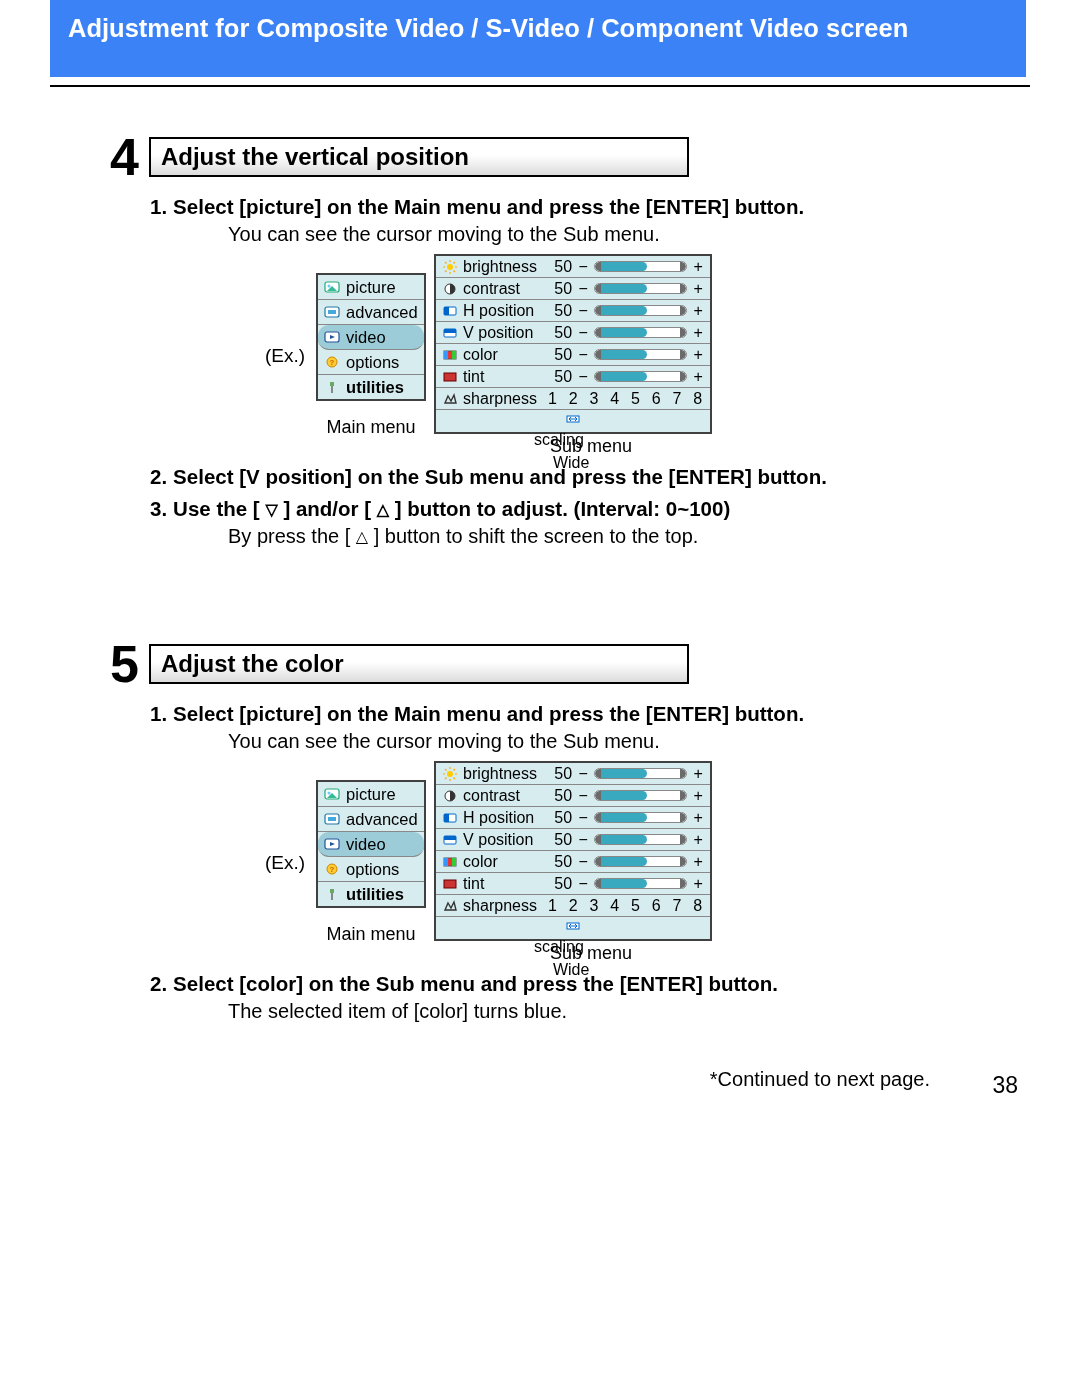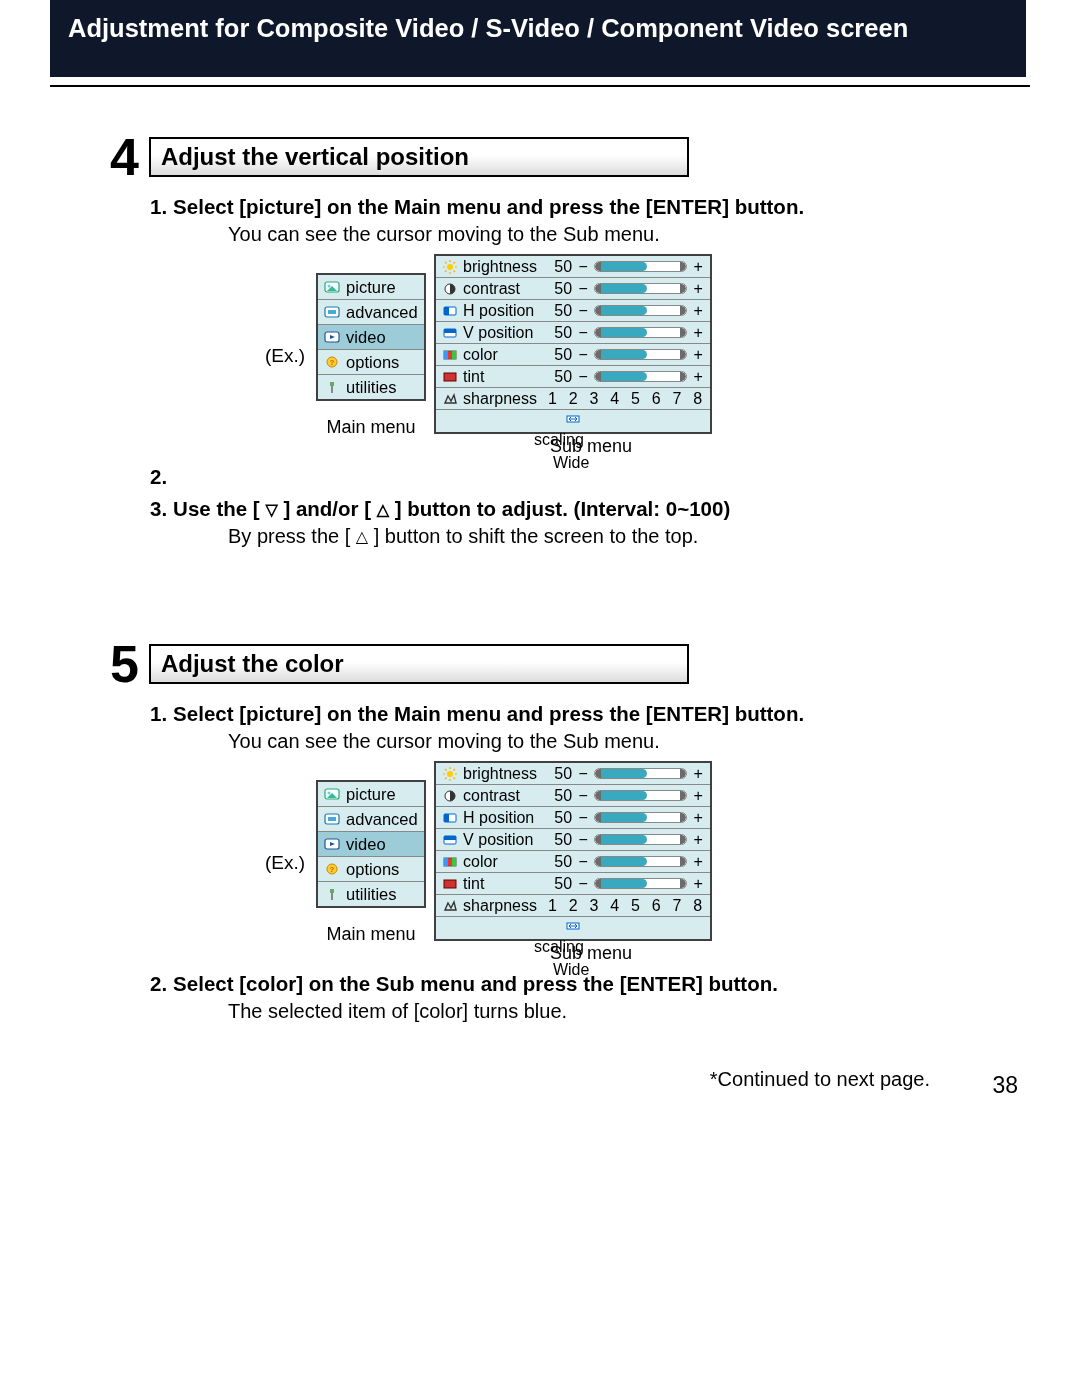--- a/index.html
+++ b/index.html
@@ -9,21 +9,21 @@
     background: #fff;
     color: #000;
     width: 1080px;
   }
   .page {
     width: 1080px;
     padding: 0 50px 60px 50px;
     position: relative;
   }
   .header-banner {
-    background: #0f172a;
+    background: #3b82f6;
     color: #fff;
     font-size: 25.5px;
     font-weight: bold;
     padding: 14px 18px 34px 18px;
     margin: 0 4px 8px 0;
   }
   .hr {
     border: none;
     border-top: 2px solid #000;
     margin: 0 0 44px 0;
@@ -75,22 +75,22 @@
     font-size: 16.5px;
     width: 110px;
   }
   .main-menu .mrow {
     display: flex;
     align-items: center;
     gap: 6px;
     padding: 2.5px 6px;
     border-bottom: 1px solid #888;
   }
-  .main-menu .mrow:last-child { border-bottom: none; }
-  .main-menu .mrow.sel { background: #9dccd9; }
+  .main-menu .mrow:last-child { border-bottom: none; font-weight: bold; }
+  .main-menu .mrow.sel { background: #9dccd9; border-radius: 11px; }
   .micon { width: 16px; height: 14px; display:inline-block; }
   .caption { font-size: 18px; text-align: center; margin-top: 16px; }
   .sub-menu {
     border: 2px solid #404040;
     background: #d7ecef;
     font-size: 16px;
     width: 278px;
   }
   .srow {
     display: flex;
@@ -394,20 +394,23 @@
               <span class="lbl">scaling</span>
               <span class="wide">Wide</span>
             </div>
           </div>
       <div class="sub-caption">Sub menu</div>
     </div>
   </div>
 
   <div class="substep">
     <span>2.</span>
+    <span class="txt">
+      <span>Select [</span><span class="chip">V position</span><span>] on the Sub menu and press the [ENTER] button.</span>
+    </span>
   </div>
 
   <div class="substep">
     <span>3.</span>
     <span class="txt">
       <span>Use the [ </span><span class="tri">▽</span><span> ] and/or [ </span><span class="tri">△</span><span> ] button to adjust. (Interval: 0~100)</span>
     </span>
   </div>
   <div class="subtext">
     <span>By press the [ </span><span class="tri">△</span><span> ] button to shift the screen to the top.</span>

